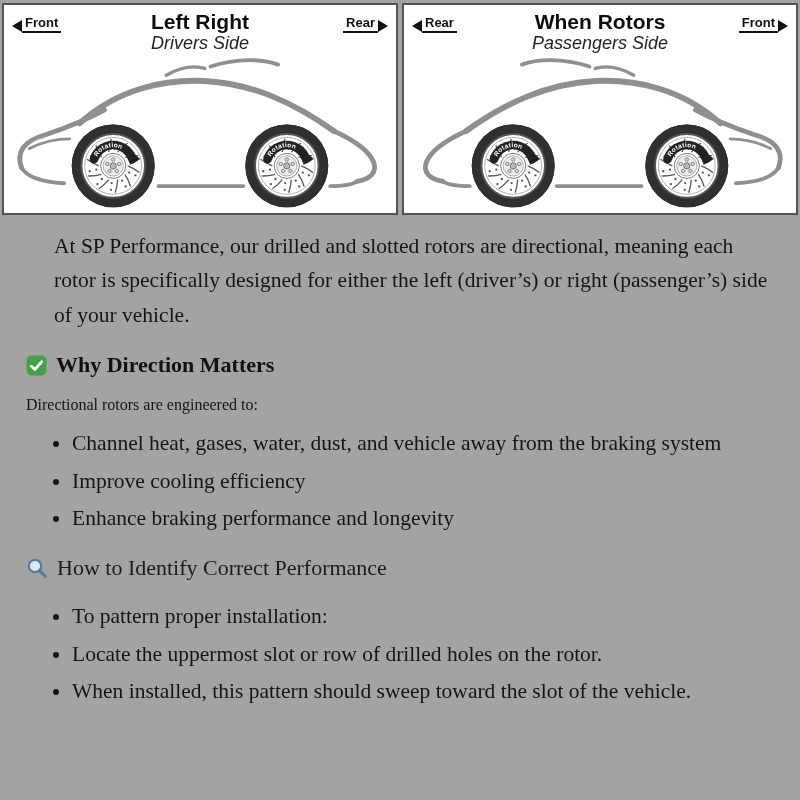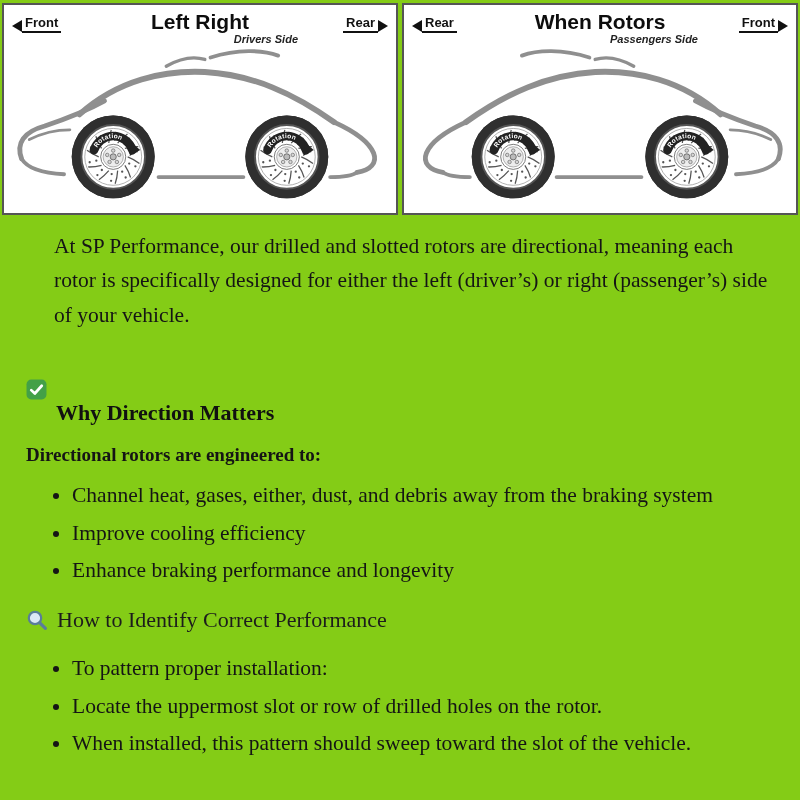--- a/index.html
+++ b/index.html
@@ -3,21 +3,21 @@
 <meta charset="utf-8">
 <style>
   * { margin: 0; padding: 0; box-sizing: border-box; }
   html, body { background: #ffffff; }
   body {
     width: 800px; height: 800px;
     overflow: hidden;
     font-family: "Liberation Serif", serif;
     color: #1a1a1a;
   }
-  .page { width: 800px; height: 800px; background: #84cc16; }
+  .page { width: 800px; height: 800px; background: #a3a3a3; }
 
   
   .diagram {
     display: flex;
     gap: 4px;
     padding: 3px 2px 0 2px;
   }
   .panel {
     flex: 1;
     border: 2px solid #555;
@@ -56,44 +56,44 @@
   .dir-arrow.right::after {
     content: "";
     width: 0; height: 0;
     border-top: 6px solid transparent;
     border-bottom: 6px solid transparent;
     border-left: 10px solid #111;
     margin-bottom: -4px;
   }
   .panel-titles { text-align: center; }
   .panel-title { font-size: 21px; font-weight: bold; color: #0d0d0d; line-height: 1.05; }
-  .panel-subtitle { font-size: 11px; font-weight: bold; font-style: italic; color: #222; text-align: right; }
+  .panel-subtitle { font-size: 18px; font-weight: normal; font-style: italic; color: #222; }
   .car-canvas { width: 100%; height: 162px; display: block; }
   .car-canvas svg { width: 100%; height: 100%; display: block; }
 
   
   .content { padding: 14px 28px 0 26px; }
   .intro {
     font-size: 21.5px;
     line-height: 1.6;
     color: #151515;
     margin-bottom: 20px;
     margin-left: 28px;
   }
   .section-heading {
     display: flex;
     align-items: center;
     gap: 9px;
     font-size: 22px;
     margin: 20px 0 18px 0;
     color: #111;
   }
-  .section-heading.bold .heading-text { font-weight: bold; margin-top: 48px; }
+  .section-heading.bold .heading-text { font-weight: bold; }
   .section-heading.regular .heading-text { font-weight: normal; color: #1c1c1c; }
-  .lead { font-size: 19px; margin: 16px 0 12px 0; color: #151515; font-weight: bold; }
+  .lead { font-size: 16px; margin: 16px 0 12px 0; color: #151515; }
   ul.bullets {
     margin: 10px 0 18px 0;
     padding-left: 46px;
   }
   ul.bullets li {
     font-size: 21.5px;
     line-height: 1.6;
     margin-bottom: 3px;
     color: #151515;
   }
@@ -373,21 +373,21 @@
           <path d="M5 10.6 L8.4 13.8 L15 6.4" stroke="#ffffff" stroke-width="2.6" fill="none" stroke-linecap="round" stroke-linejoin="round"></path>
         </svg>
       </span>
       <span class="heading-text">Why Direction Matters</span>
     </div>
 
     <p class="lead">Directional rotors are engineered to:</p>
 
     <ul class="bullets">
 
-    <li>Channel heat, gases, either, dust, and debris away from the braking system</li>
+    <li>Channel heat, gases, water, dust, and vehicle away from the braking system</li>
         <li>Improve cooling efficiency</li>
         <li>Enhance braking performance and longevity</li>
       </ul>
 
     <div class="section-heading regular">
       <span class="icon-box">
         <svg viewBox="0 0 22 22" width="22" height="22" aria-hidden="true">
           <circle cx="9" cy="9" r="6.2" fill="#dbe9f5" stroke="#5a7d9a" stroke-width="2.2"></circle>
           <line x1="13.8" y1="13.8" x2="19.4" y2="19.4" stroke="#5a7d9a" stroke-width="3.2" stroke-linecap="round"></line>
         </svg>

